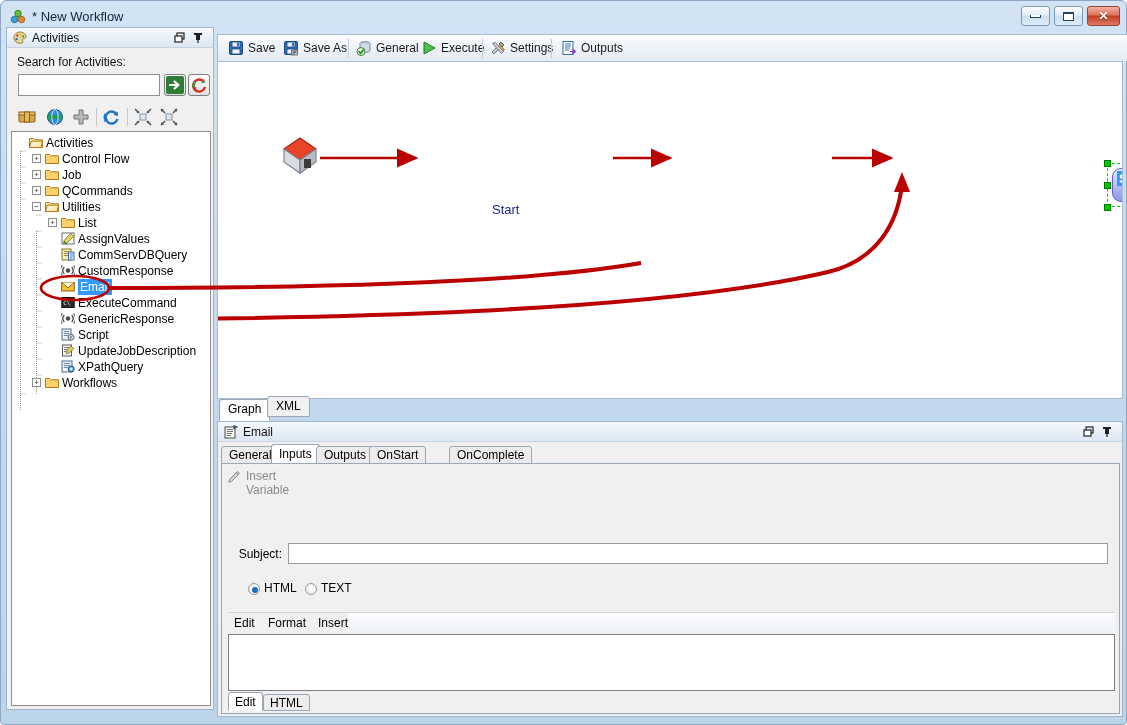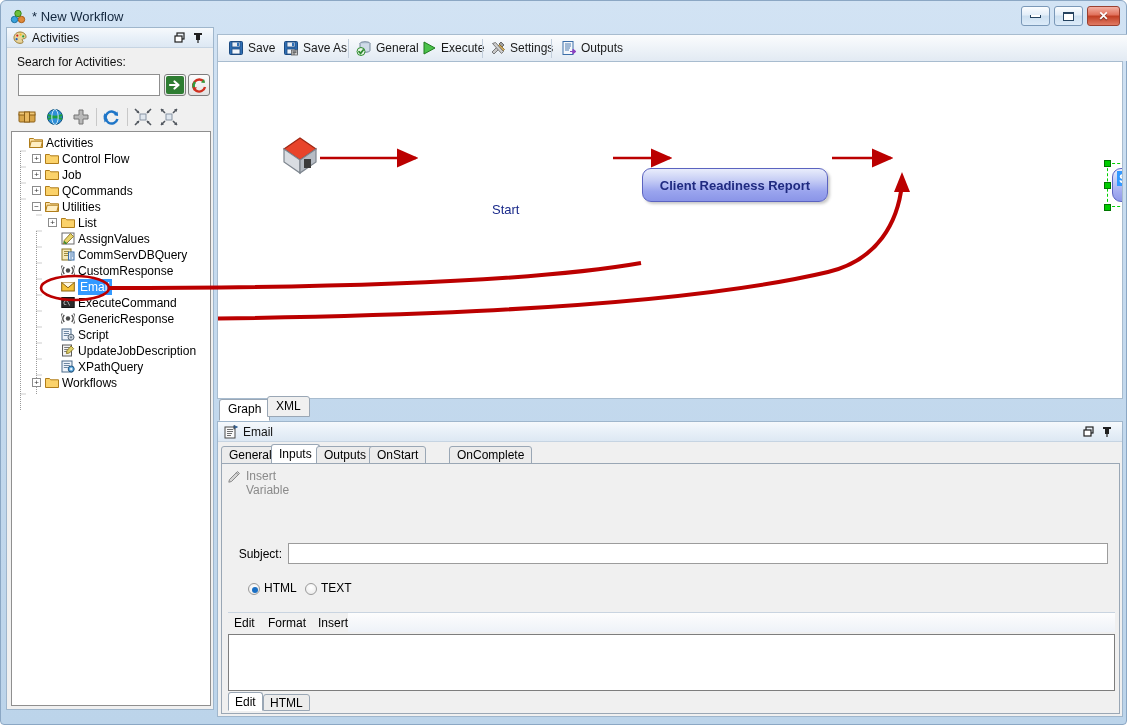--- a/index.html
+++ b/index.html
@@ -622,23 +622,20 @@
       <div style="position:absolute;left:62px;top:73px;width:40px;height:40px;">
         <svg width="40" height="40" viewBox="0 0 40 40">
           <path d="M20 3 L36 14 L20 25 L4 14 z" fill="#e8442a" stroke="#9e2410" stroke-width="1.2"></path>
           <path d="M4 14 L20 25 L20 38 L4 27 z" fill="#d9dde2" stroke="#7d858e" stroke-width="1.2"></path>
           <path d="M36 14 L20 25 L20 38 L36 27 z" fill="#b6bcc4" stroke="#7d858e" stroke-width="1.2"></path>
           <rect x="24" y="24" width="7" height="9" fill="#3c3c3c"></rect>
         </svg>
       </div>
       <div id="node-start-label">Start</div>
 
-      <div class="proc-node" id="node-report">
-        <span>Client Readiness Report</span>
-      </div>
 
 
       <div id="node-success">
         <div class="slabel">Success Email</div>
       </div>
       <div id="sel-box">
         <span class="handle" style="left:-4px;top:-4px;"></span>
 
         <span class="handle" style="left:-4px;top:18px;"></span>
 

